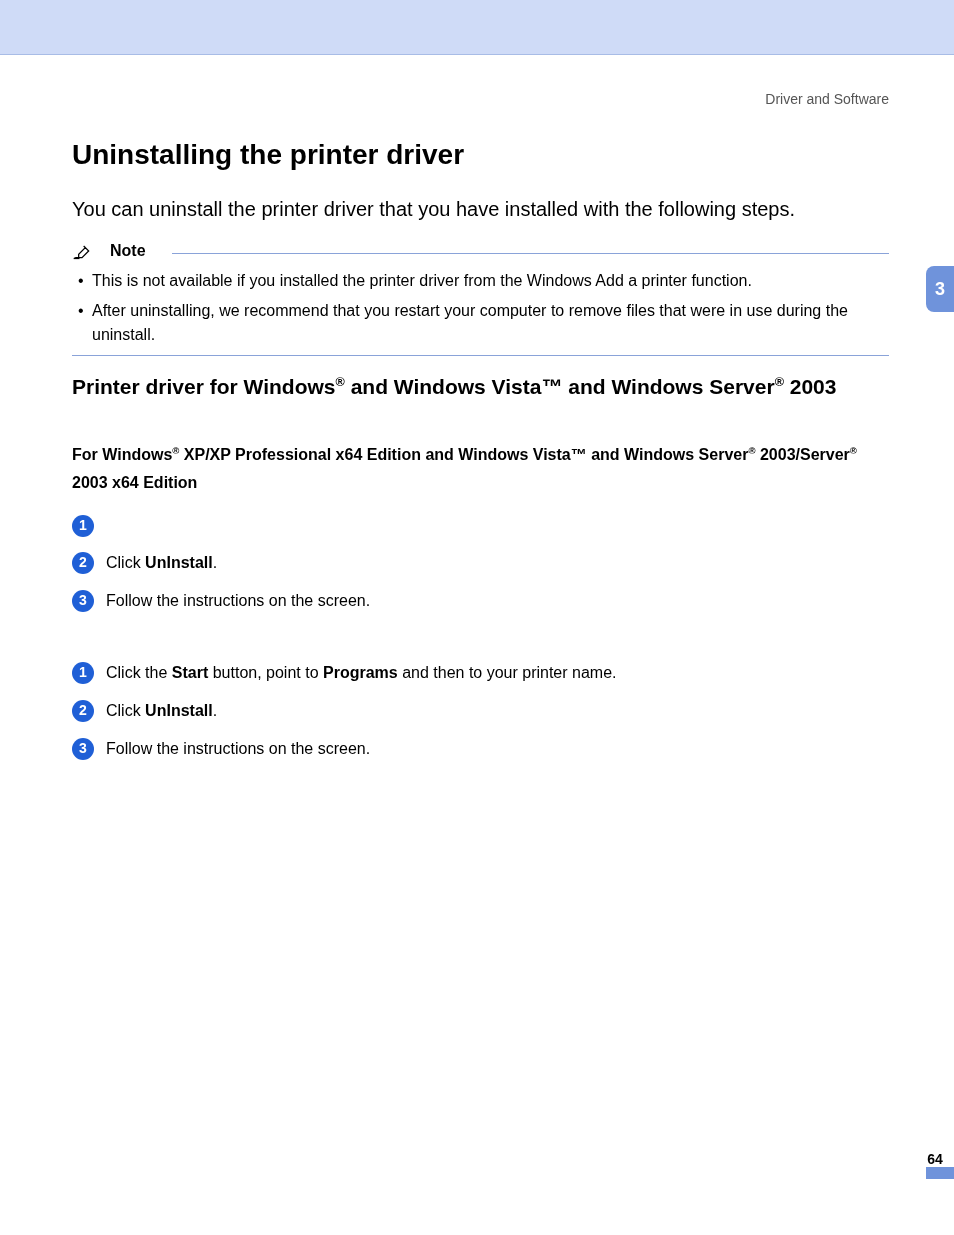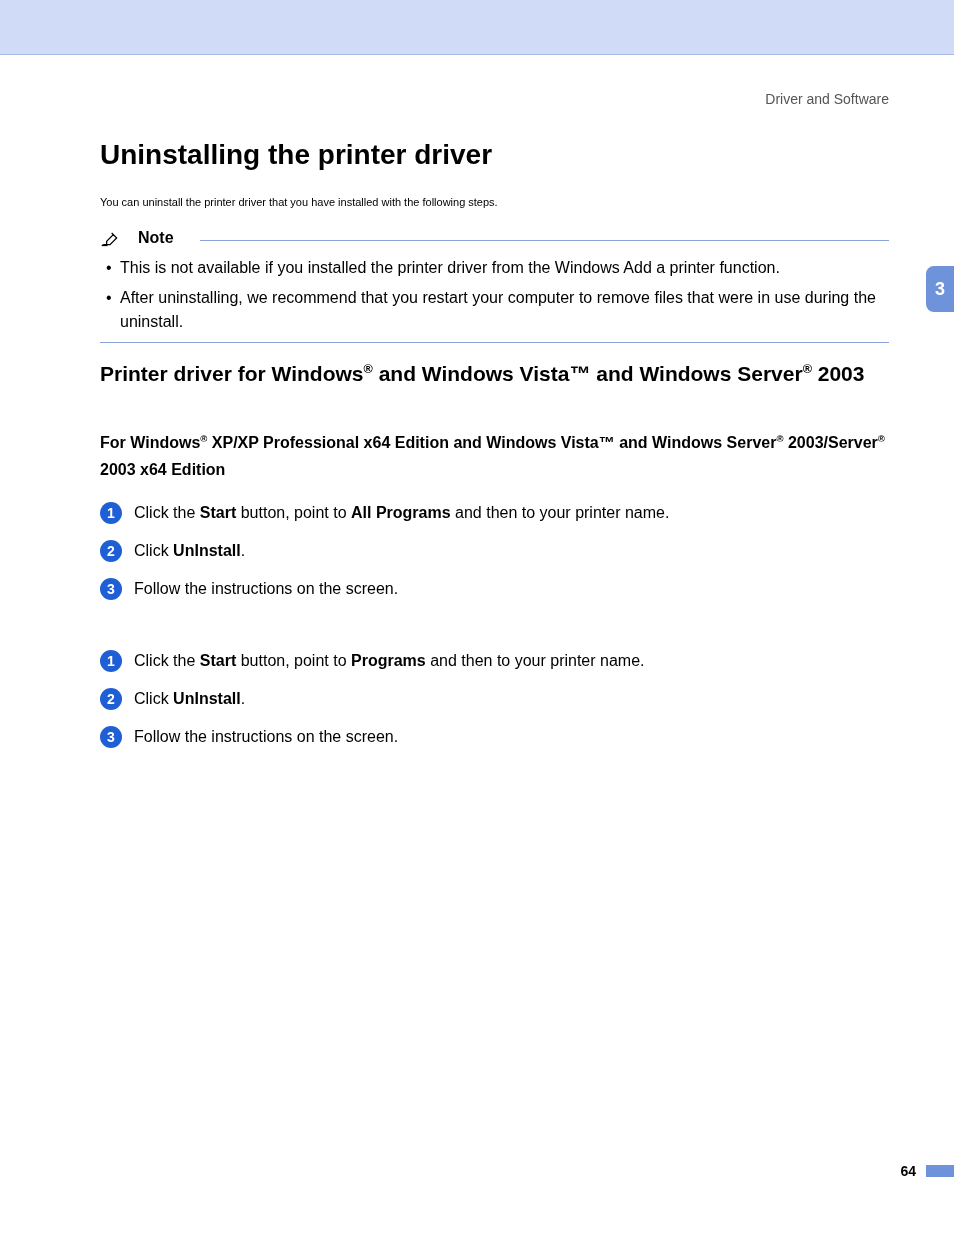--- a/index.html
+++ b/index.html
@@ -1,37 +1,37 @@
 <!DOCTYPE html>
 <html><head>
 <meta charset="utf-8">
 <style>
   * { margin:0; padding:0; box-sizing:border-box; }
   body { font-family: Arial, Helvetica, sans-serif; font-size:16px; color:#000; background:#fff; width:954px; }
   .top-band { height:55px; background:#cfdbf7; border-bottom:1px solid #a8bce6; }
   .header-label { text-align:right; font-size:14px; color:#555; padding:36px 65px 0 16px; }
-  .page { padding:0 65px 0 100px; }
+  .page { padding:0 65px 0 72px; }
   h1 { font-size:28px; font-weight:bold; margin:32px 0 24px 0; }
-  .intro { font-size:11px; line-height:1.4; margin-bottom:18px; }
+  .intro { font-size:20px; line-height:1.4; margin-bottom:18px; }
   .note-block { margin-bottom:16px; }
   .note-head { display:flex; align-items:center; gap:18px; }
   .note-head .line { flex:1; border-top:1px solid #8aa3d9; margin-left:8px; margin-top:4px; }
   .note-title { font-weight:bold; font-size:16px; }
   .note-icon { width:20px; height:20px; }
   .note-list { margin:8px 0 0 6px; }
   .note-item { display:flex; font-size:16px; line-height:1.5; margin-bottom:6px; }
   .note-item .dot { width:14px; flex:0 0 14px; }
   .note-bottom { border-top:1px solid #8aa3d9; margin-top:8px; }
   h2 { font-size:21px; font-weight:bold; margin:12px 0 40px 0; line-height:1.4; }
   sup.reg { font-size:0.6em; vertical-align:super; }
   .sub-heading { font-size:16px; font-weight:bold; line-height:1.7; margin-bottom:18px;margin-top:26px; }
   .step-row { display:flex; align-items:flex-start; margin-bottom:14px; font-size:16px; line-height:1.5; }
   .step-num { width:22px; height:22px; border-radius:50%; background:#1f5fd6; color:#fff; font-size:14px; font-weight:bold; display:flex; align-items:center; justify-content:center; flex:0 0 22px; margin-right:12px; margin-top:1px; }
   .side-tab { position:absolute; right:0; top:266px; width:28px; height:46px; background:#6f93db; color:#fff; display:flex; align-items:center; justify-content:center; border-top-left-radius:8px; border-bottom-left-radius:8px; font-size:18px; font-weight:bold; }
-  .page-number-area { position:absolute; bottom:56px; right:0; display:flex; align-items:center; }
+  .page-number-area { position:absolute; bottom:56px; right:0; display:flex; align-items:center;flex-direction:column; }
   .page-number { font-weight:bold; font-size:14px; margin-right:10px; }
   .page-mark { width:28px; height:12px; background:#6f93db; }
   .container { position:relative; min-height:1235px; }
   .section-break { height:34px; }
   b { font-weight:bold; }
 </style>
 </head>
 <body>
 <div class="container">
 
@@ -75,21 +75,20 @@
   <h2>
     <span>Printer driver for Windows</span><sup class="reg">®</sup><span> and Windows Vista™ and Windows Server</span><sup class="reg">®</sup><span> 2003</span>
   </h2>
 
   <p class="sub-heading">
     <span>For Windows</span><sup class="reg">®</sup><span> XP/XP Professional x64 Edition and Windows Vista™ and Windows Server</span><sup class="reg">®</sup><span> 2003/Server</span><sup class="reg">®</sup><span> 2003 x64 Edition</span>
   </p>
 
   <div class="step-row">
     <span class="step-num">1</span>
-    <span><span>Click the </span><b>Start</b><span> button, point to </span><b>All Programs</b><span> and then to your printer name.</span></span>
   </div>
   <div class="step-row">
     <span class="step-num">2</span>
     <span><span>Click </span><b>UnInstall</b><span>.</span></span>
   </div>
   <div class="step-row">
     <span class="step-num">3</span>
     <span><span>Follow the instructions on the screen.</span></span>
   </div>
 

